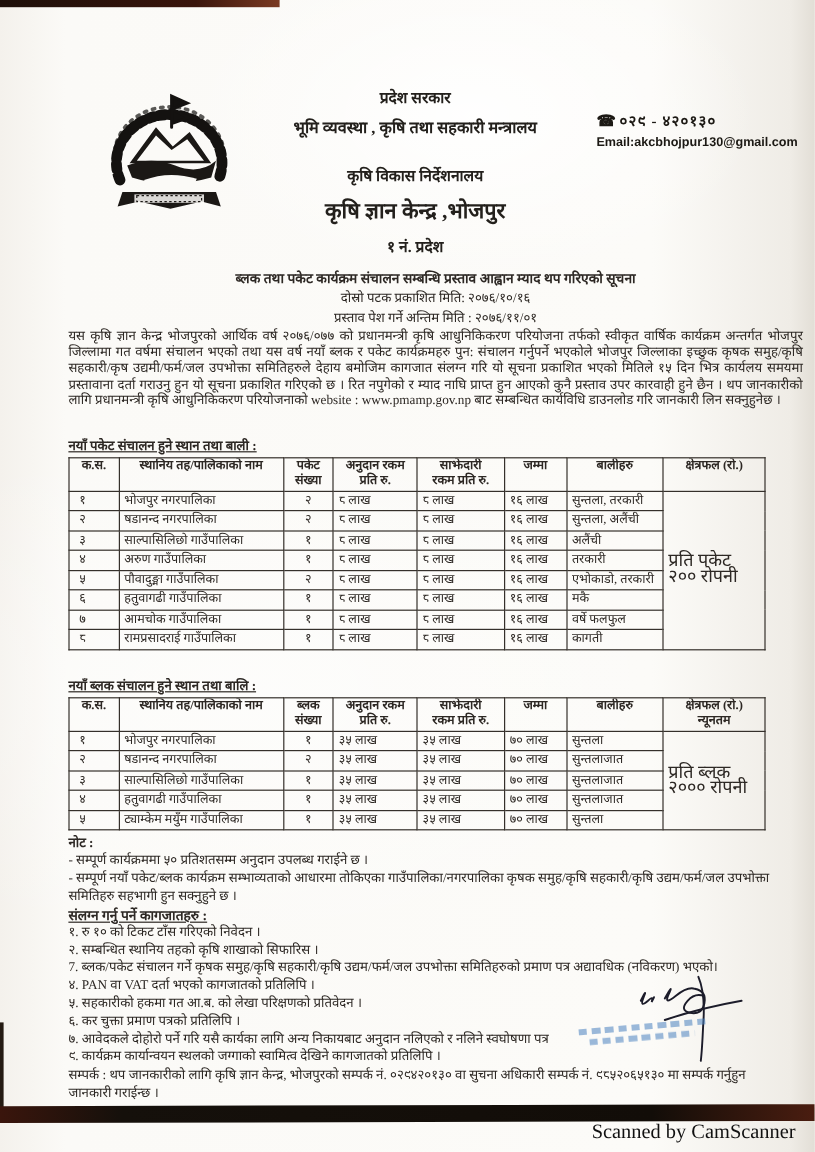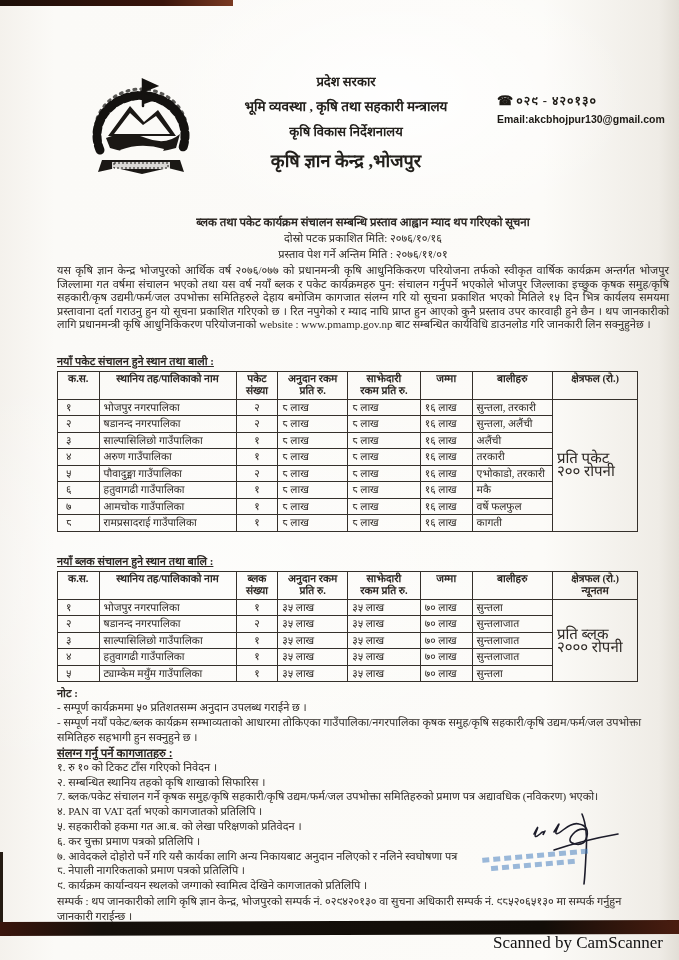--- a/index.html
+++ b/index.html
@@ -16,32 +16,32 @@
   .top-strip{position:absolute;left:0;top:0;width:233px;height:6px;background:linear-gradient(90deg,#1d0f09,#3a150c 70%,#7a3a22);}
   .left-edge{position:absolute;left:0;top:852px;width:3px;height:82px;background:#241a12;}
   .bottom-band{position:absolute;left:0;top:921px;width:679px;height:14px;background:linear-gradient(90deg,#3a150c,#15100b 15%,#120d08 80%,#4a1d10);transform:rotate(-0.15deg);}
   .camscanner{position:absolute;right:16px;top:933px;font-size:17px;color:#111;font-family:"Liberation Serif",serif;}
 
   
   .logo{position:absolute;left:86px;top:72px;width:110px;height:114px;}
   .hdr{position:absolute;left:196px;top:72px;width:300px;text-align:center;font-weight:bold;color:#23201c;}
   .hdr .l1{font-size:13px;}
   .hdr .l2{font-size:13.5px;margin-top:7px;}
-  .hdr .l3{font-size:13px;margin-top:7px;}
+  .hdr .l3{font-size:13px;margin-top:22px;}
   .hdr .l4{font-size:18px;margin-top:8px;}
   .hdr .l5{font-size:13px;margin-top:9px;}
   .contact-right{position:absolute;left:497px;top:92px;width:172px;color:#1c1914;}
   .phone-line{font-size:12.5px;font-weight:bold;letter-spacing:1px;}
   .phone-line .ph-icon{font-size:13px;margin-right:2px;}
   .email-line{font-size:10.5px;font-weight:bold;margin-top:4px;font-family:"Liberation Sans","DejaVu Sans",sans-serif;}
 
   
   .main{position:absolute;left:57px;top:210px;width:612px;}
   .suchana-row{display:flex;justify-content:space-between;padding:0 62px 0 44px;font-weight:bold;font-size:11.5px;}
-  .n-title{text-align:center;font-weight:bold;font-size:11.5px;margin-top:4px;}
+  .n-title{text-align:center;font-weight:bold;font-size:11.5px;margin-top:14px;}
   .n-date{text-align:center;font-size:11px;margin-top:1px;}
   .body-par{font-size:11px;line-height:13.6px;text-align:justify;margin-top:3px;}
   .tbl-caption{font-weight:bold;font-size:11px;text-decoration:underline;margin:21px 0 3px 0;}
   table{border-collapse:collapse;width:95%;font-size:10.5px;table-layout:fixed;}
   th,td{border:1.2px solid #35302b;padding:0px 4px;vertical-align:top;overflow:hidden;white-space:nowrap;}
   th{text-align:center;white-space:pre-line;font-weight:bold;line-height:12.5px;padding-top:1px;padding-bottom:1px;}
   td{line-height:15.5px;}
   th:nth-child(1){width:6.5%;} th:nth-child(2){width:25%;} th:nth-child(3){width:6.5%;}
   th:nth-child(4){width:12%;} th:nth-child(5){width:12.5%;} th:nth-child(6){width:8.5%;}
   th:nth-child(7){width:14%;} th:nth-child(8){width:15%;}
@@ -90,20 +90,21 @@
         <rect x="28" y="91" width="54" height="5" fill="none" stroke="#1b1815" stroke-width="1" stroke-dasharray="2 2"></rect>
       </g>
     </svg>
   </div>
 
   <div class="hdr">
     <div class="l1">प्रदेश सरकार</div>
     <div class="l2">भूमि व्यवस्था , कृषि तथा सहकारी मन्त्रालय</div>
     <div class="l3">कृषि विकास निर्देशनालय</div>
     <div class="l4">कृषि ज्ञान केन्द्र ,भोजपुर</div>
+    <div class="l5">१ नं. प्रदेश</div>
   </div>
 
   <div class="contact-right">
     <div class="phone-line">
       <span class="ph-icon">☎</span><span>०२९ - ४२०१३०</span>
     </div>
     <div class="email-line">Email:akcbhojpur130@gmail.com</div>
   </div>
 
   <div class="main">
@@ -285,21 +286,20 @@
 
     <div class="docs-heading">संलग्न गर्नु पर्ने कागजातहरु :</div>
     <div class="docs-list">
         <div>१. रु १० को टिकट टाँस गरिएको निवेदन ।</div>
         <div>२. सम्बन्धित स्थानिय तहको कृषि शाखाको सिफारिस ।</div>
         <div>7. ब्लक/पकेट संचालन गर्ने कृषक समुह/कृषि सहकारी/कृषि उद्यम/फर्म/जल उपभोक्ता समितिहरुको प्रमाण पत्र अद्यावधिक (नविकरण) भएको।</div>
         <div>४. PAN वा VAT दर्ता भएको कागजातको प्रतिलिपि ।</div>
         <div>५. सहकारीको हकमा गत आ.ब. को लेखा परिक्षणको प्रतिवेदन ।</div>
         <div>६. कर चुक्ता प्रमाण पत्रको प्रतिलिपि ।</div>
         <div>७. आवेदकले दोहोरो पर्ने गरि यसै कार्यका लागि अन्य निकायबाट अनुदान नलिएको र नलिने स्वघोषणा पत्र</div>
-        <div>८. नेपाली नागरिकताको प्रमाण पत्रको प्रतिलिपि ।</div>
         <div>९. कार्यक्रम कार्यान्वयन स्थलको जग्गाको स्वामित्व देखिने कागजातको प्रतिलिपि ।</div>
       </div>
 
     <div class="contact-par">सम्पर्क : थप जानकारीको लागि कृषि ज्ञान केन्द्र, भोजपुरको सम्पर्क नं. ०२९४२०१३० वा सुचना अधिकारी सम्पर्क नं. ९८५२०६५१३० मा सम्पर्क    गर्नुहुन जानकारी गराईन्छ ।</div>
   </div>
 
   <div class="signature">
     <svg viewBox="0 0 110 80" width="110" height="80">
       <g fill="none" stroke="#1c1c2a" stroke-width="1.6" stroke-linecap="round">
         <path d="M14,26 q6,-12 2,-2 q-3,8 4,2 q5,-5 3,1 l2,-4"></path>

